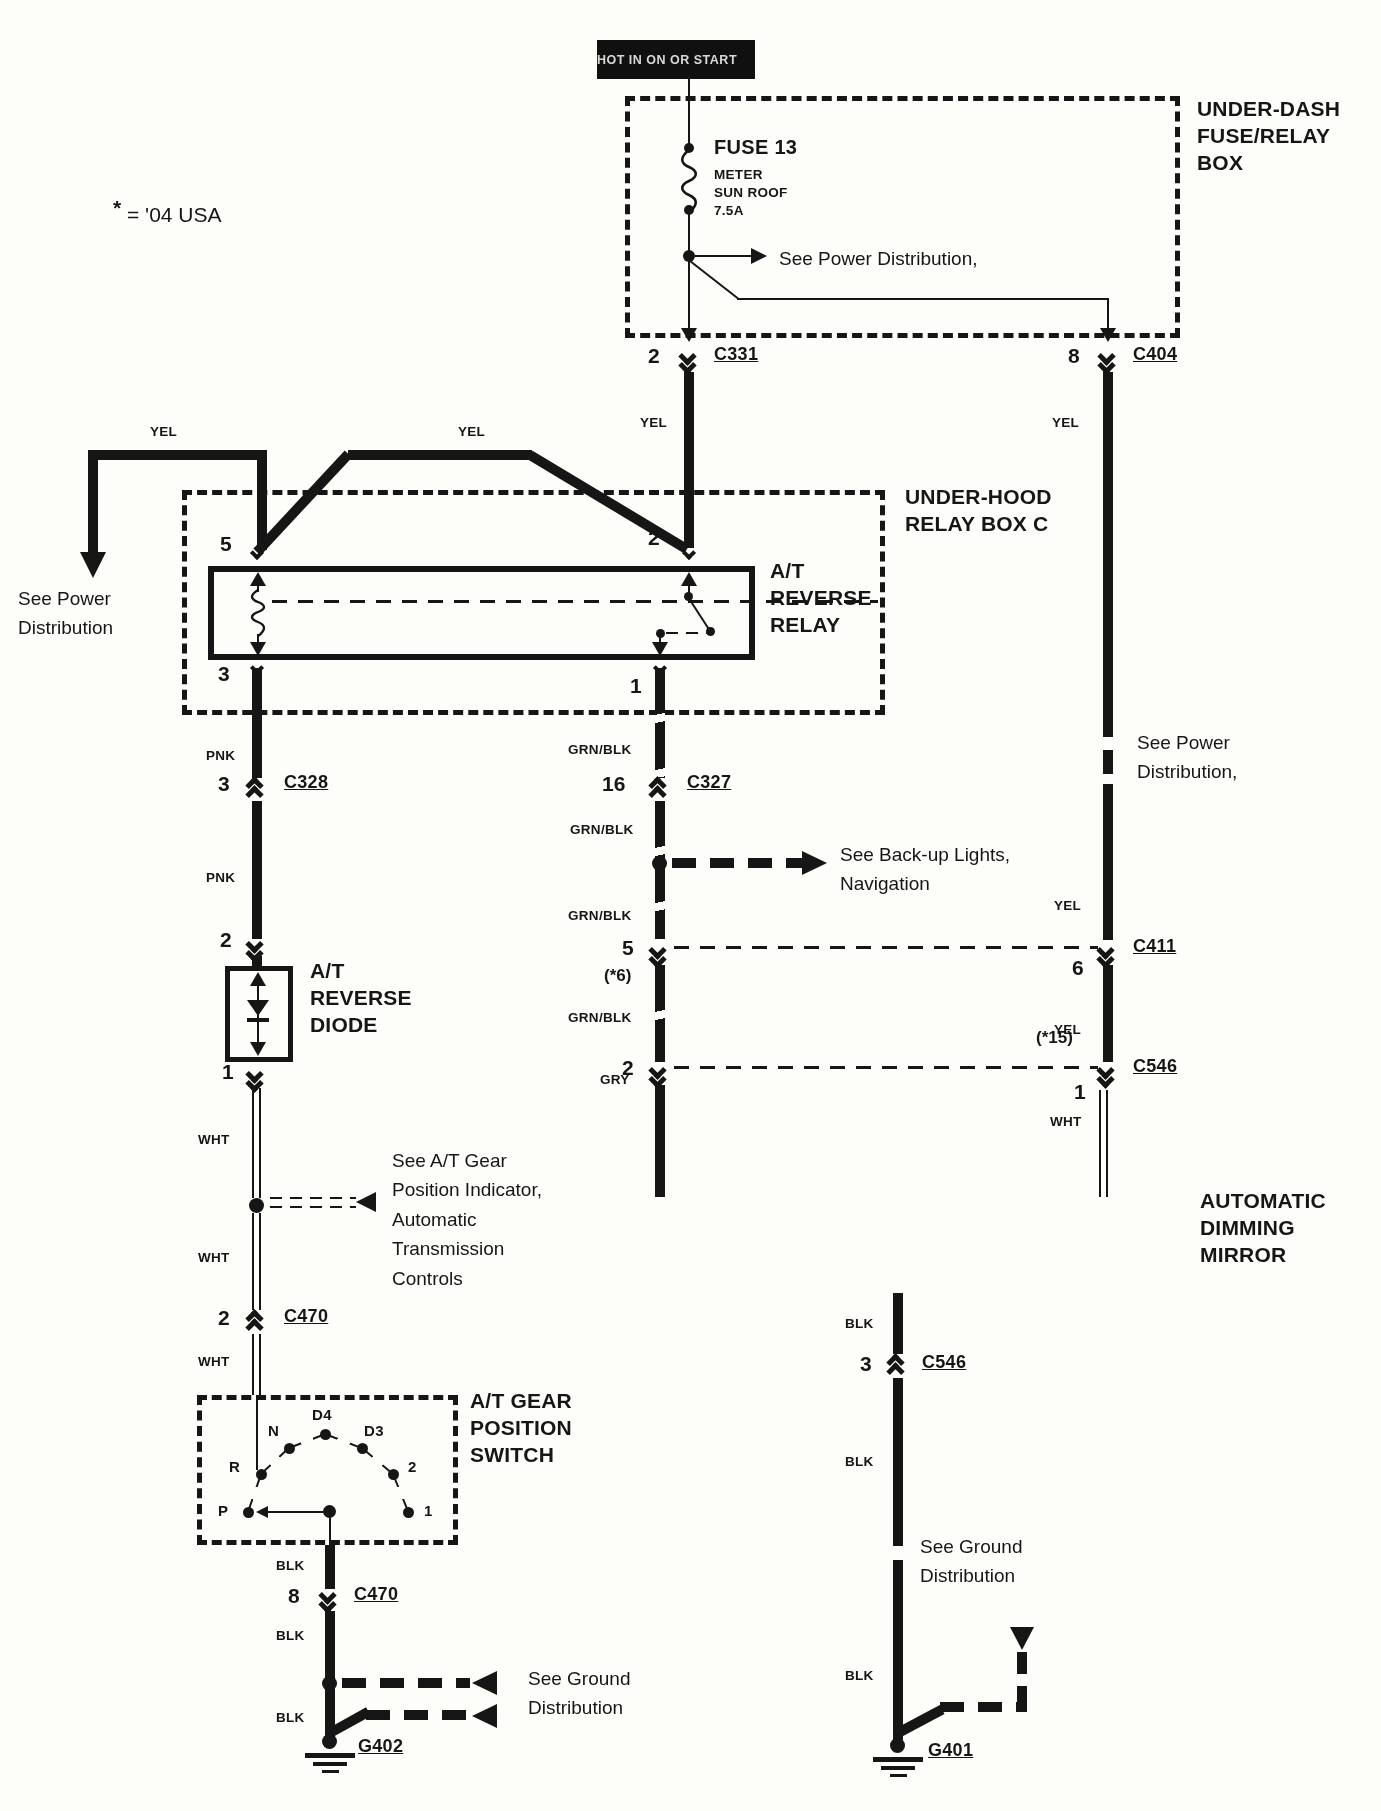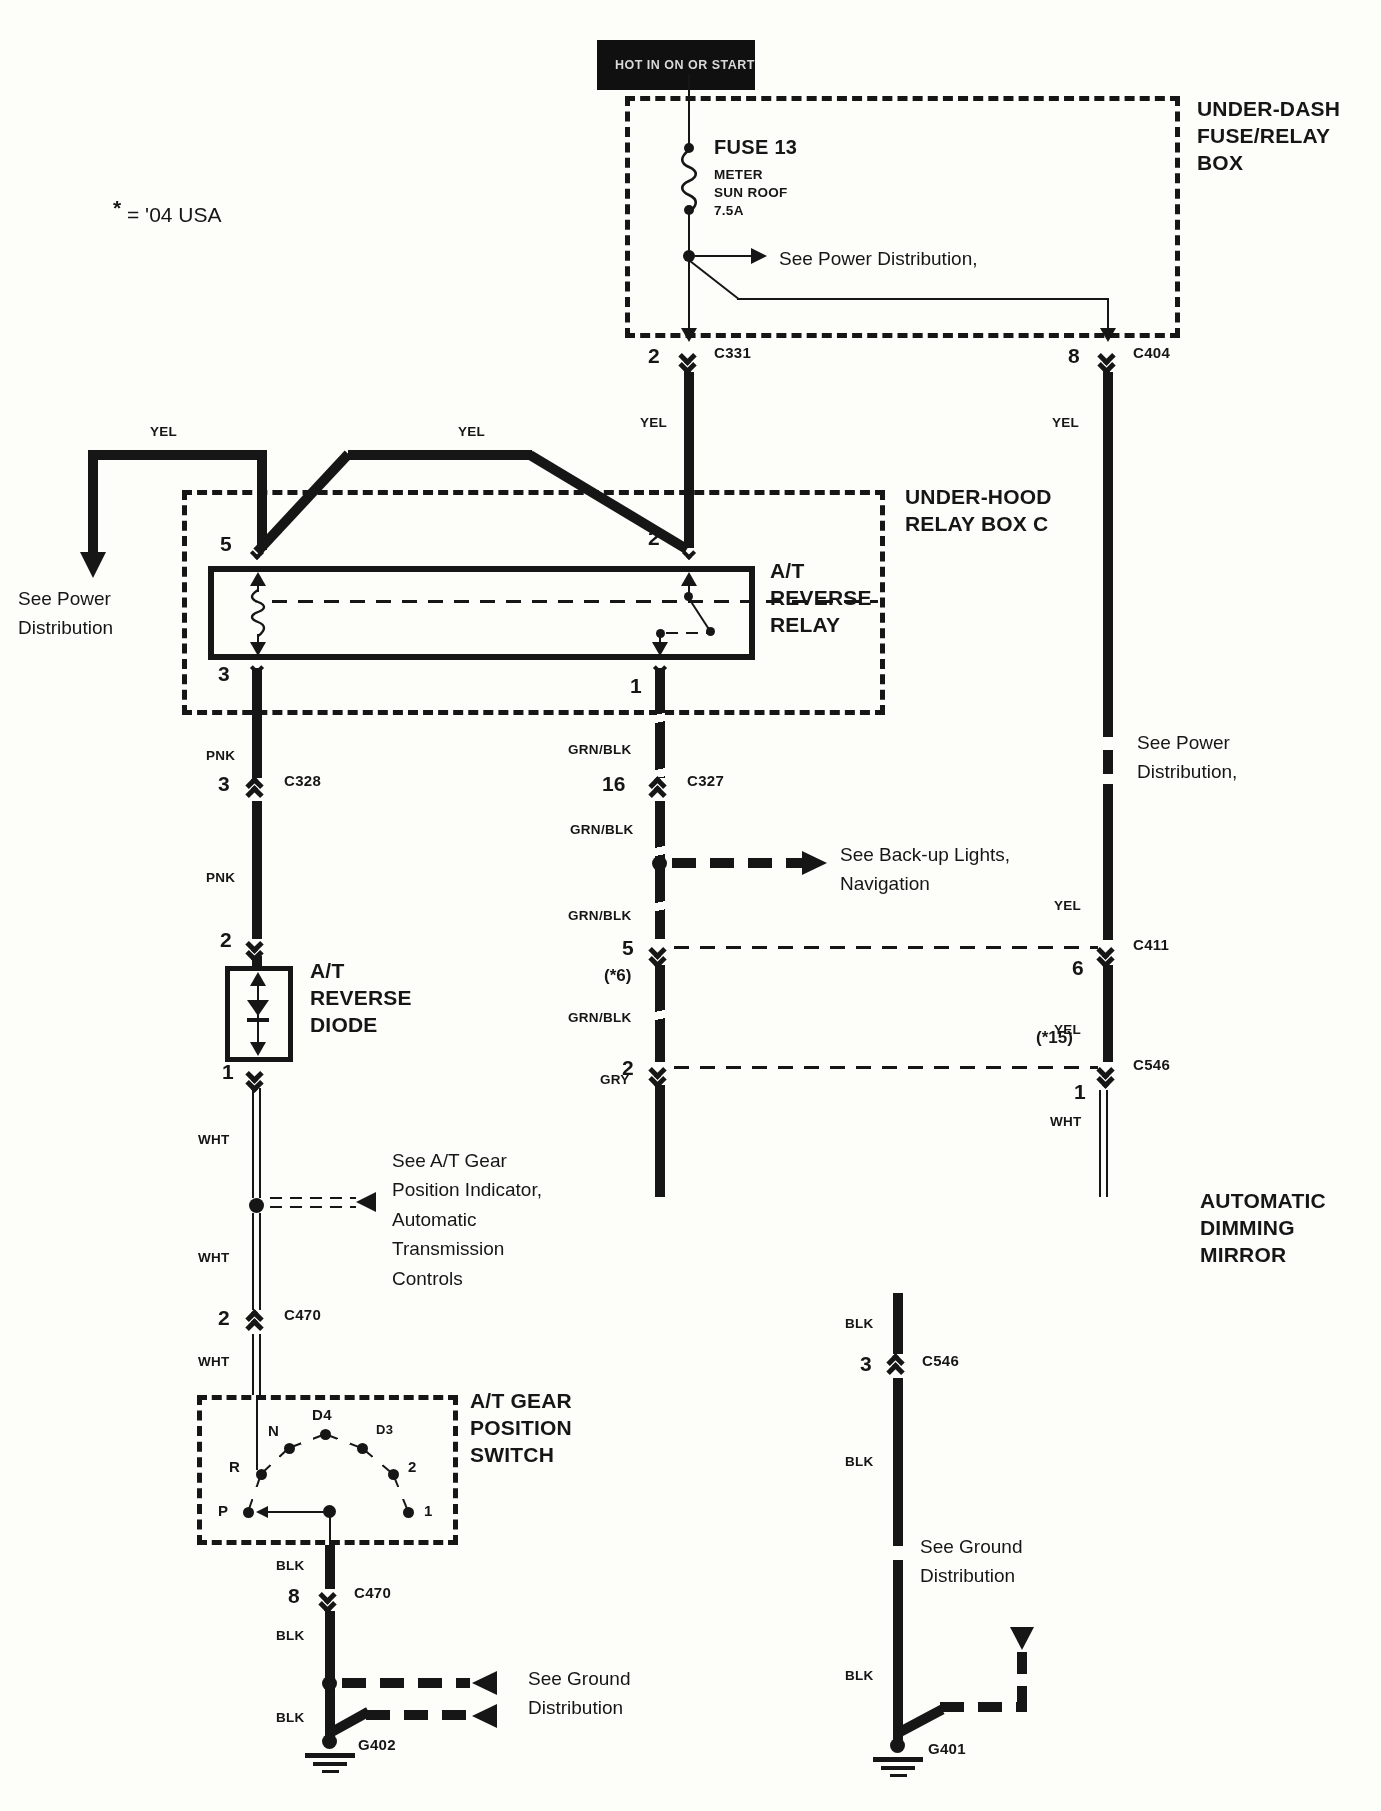--- a/index.html
+++ b/index.html
@@ -19,21 +19,21 @@
   .dashHthin{position:absolute;height:3px;background:repeating-linear-gradient(90deg,#161616 0 15px,transparent 15px 26px);}
   .dash2{position:absolute;height:2px;background:repeating-linear-gradient(90deg,#161616 0 12px,transparent 12px 20px);}
   .rot{transform-origin:0 50%;}
   .gapmid{background:linear-gradient(90deg,#161616 0 34%,transparent 34% 66%,#161616 66%);}
   
   .dbox{position:absolute;border:5px dashed #161616;}
   .sbox{position:absolute;border:6px solid #161616;background:#fdfdfa;}
   
   .lbl{position:absolute;font-weight:bold;font-size:13.5px;letter-spacing:.3px;white-space:pre;}
   .pin{position:absolute;font-weight:bold;font-size:21px;white-space:pre;}
-  .cname{position:absolute;font-weight:bold;font-size:15px;letter-spacing:.3px;white-space:pre;}
+  .cname{position:absolute;font-weight:bold;font-size:18px;letter-spacing:.3px;white-space:pre;text-decoration:underline;}
   .blabel{position:absolute;font-weight:bold;font-size:21px;line-height:1.28;white-space:pre-line;letter-spacing:.2px;}
   .see{position:absolute;font-size:19px;line-height:1.55;white-space:pre-line;}
   .note17{position:absolute;font-weight:bold;font-size:17px;white-space:pre;}
   
   .dot{position:absolute;border-radius:50%;background:#161616;}
   
   .cvd{position:absolute;width:13px;height:13px;border:0 solid #161616;border-right-width:5px;border-bottom-width:5px;transform:rotate(45deg);}
   .cvu{position:absolute;width:13px;height:13px;border:0 solid #161616;border-left-width:5px;border-top-width:5px;transform:rotate(45deg);}
   .sm{width:10px;height:10px;border-right-width:4px;border-bottom-width:4px;}
   
@@ -49,21 +49,21 @@
 </style>
 </head>
 <body>
 
 <div id="canvas">
 
   <div class="abs" style="left:113px;top:203px;font-size:21px;">
     <span style="position:relative;top:-7px;font-weight:bold;">*</span><span> = '04 USA</span>
   </div>
 
-  <div class="abs" style="left:597px;top:40px;width:158px;height:50px;background:#101010;display:flex;align-items:center;justify-content:flex-end;">
+  <div class="abs" style="left:597px;top:40px;width:158px;height:39px;background:#101010;display:flex;align-items:center;justify-content:flex-start;">
     <span style="color:#d9d9d9;font-size:12.5px;font-weight:bold;letter-spacing:.5px;">HOT IN ON OR START</span>
   </div>
 
   <div class="dbox" style="left:625px;top:96px;width:555px;height:242px;"></div>
   <div class="blabel" style="left:1197px;top:96px;">UNDER-DASH
 FUSE/RELAY
 BOX</div>
 
   <div class="tv" style="left:688px;top:74px;height:76px;"></div>
   <div class="dot" style="left:684px;top:143px;width:10px;height:10px;"></div>
@@ -226,21 +226,21 @@
   <div class="dot" style="left:284px;top:1443px;width:11px;height:11px;"></div>
   <div class="dot" style="left:320px;top:1429px;width:11px;height:11px;"></div>
   <div class="dot" style="left:357px;top:1443px;width:11px;height:11px;"></div>
   <div class="dot" style="left:388px;top:1469px;width:11px;height:11px;"></div>
   <div class="dot" style="left:403px;top:1507px;width:11px;height:11px;"></div>
 
   <div class="lbl" style="left:218px;top:1502px;font-size:15px;">P</div>
   <div class="lbl" style="left:229px;top:1458px;font-size:15px;">R</div>
   <div class="lbl" style="left:268px;top:1422px;font-size:15px;">N</div>
   <div class="lbl" style="left:312px;top:1406px;font-size:15px;">D4</div>
-  <div class="lbl" style="left:376px;top:1422px;font-size:13px;">D3</div>
+  <div class="lbl" style="left:364px;top:1422px;font-size:15px;">D3</div>
   <div class="lbl" style="left:408px;top:1458px;font-size:15px;">2</div>
   <div class="lbl" style="left:424px;top:1502px;font-size:15px;">1</div>
 
   <div class="th" style="left:264px;top:1511px;width:66px;"></div>
   <div class="abs" style="left:256px;top:1506px;width:0;height:0;border-top:6px solid transparent;border-bottom:6px solid transparent;border-right:12px solid #161616;"></div>
   <div class="dot" style="left:323px;top:1505px;width:13px;height:13px;"></div>
   <div class="tv" style="left:329px;top:1512px;height:33px;"></div>
 
   <div class="wv" style="left:325px;top:1545px;height:44px;"></div>
   <div class="lbl" style="left:276px;top:1558px;">BLK</div>

